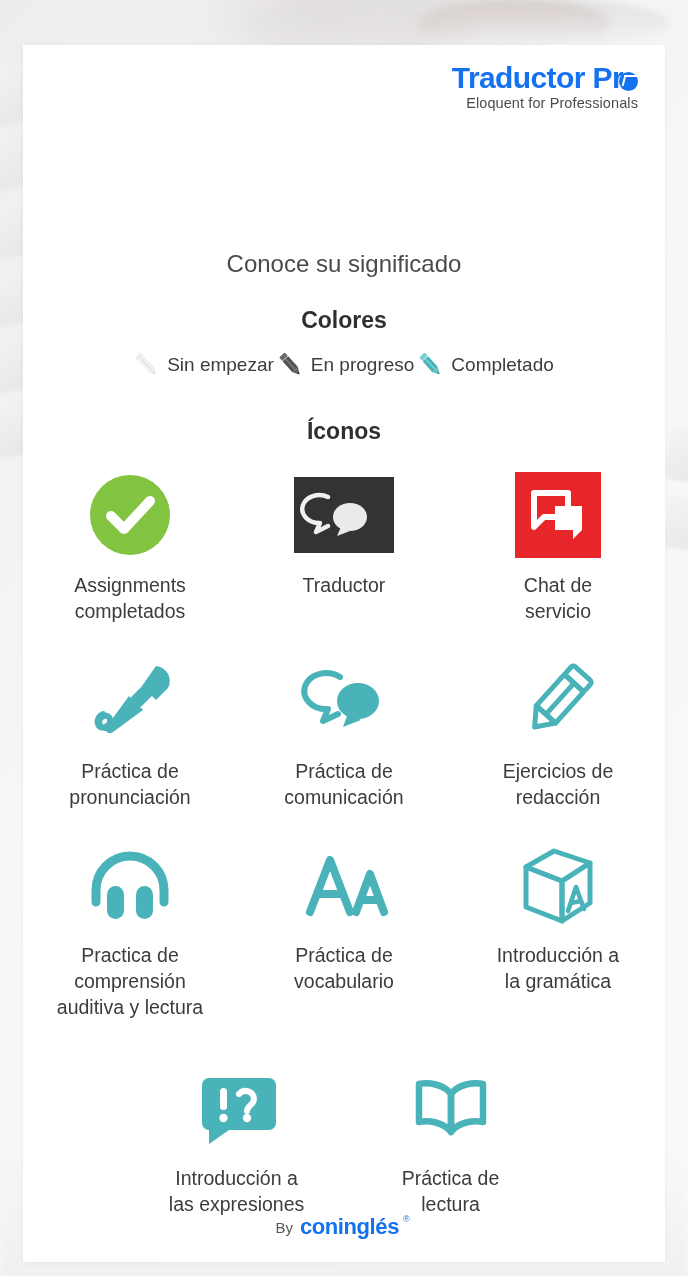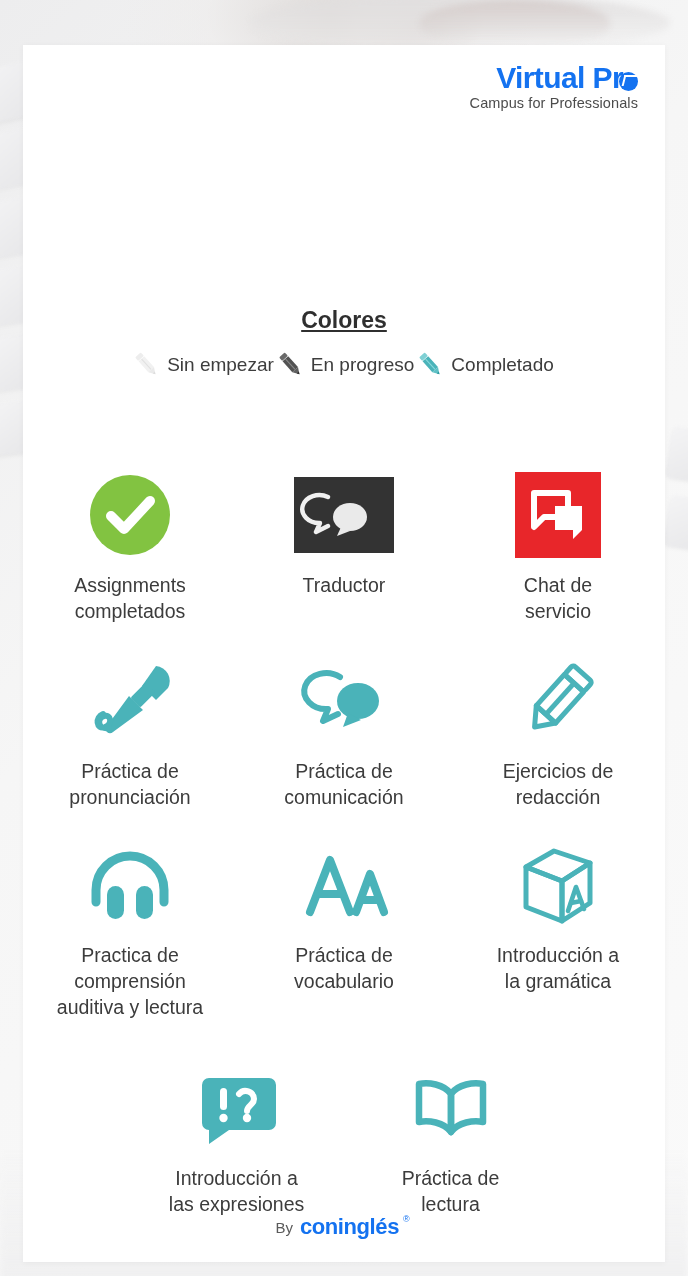--- a/index.html
+++ b/index.html
@@ -72,21 +72,21 @@
     text-align:center; font-size:32px; font-weight:bold;
     color:#2f2f2f; letter-spacing:-.3px;
     position:absolute; left:0; right:0; top:160px;
   }
   .h2 {
     text-align:center; font-size:24px; color:#4a4a4a;
     position:absolute; left:0; right:0; top:205px; font-weight:400;
   }
   .section-title {
     text-align:center; font-size:23px; font-weight:bold; color:#2f2f2f;
-    position:absolute; left:0; right:0;text-decoration:underline;
+    position:absolute; left:0; right:0;
   }
   #t-colores { top:262px; }
   #t-iconos  { top:373px; }
   
   .legend {
     position:absolute; left:0; right:0; top:305px;
     display:flex; justify-content:center; align-items:center; gap:4px;
   }
   .legend-item { display:flex; align-items:center; gap:7px; }
   .legend-label { font-size:19px; color:#3d3d3d; }
@@ -134,26 +134,27 @@
   <div class="key" style="left:666px; top:498px; width:56px; height:52px; transform:rotate(8deg);"></div>
   <div class="strip" style="left:250px; top:-6px; width:420px; height:58px; border-radius:50%;"></div>
   <div class="strip" style="left:420px; top:0px; width:190px; height:44px; border-radius:50% 50% 40% 40%; background:linear-gradient(180deg,rgba(210,200,198,.75),rgba(246,246,246,0));"></div>
   <div class="strip" style="left:0px; top:1150px; width:688px; height:130px; background:linear-gradient(180deg,rgba(250,250,250,0),rgba(238,238,239,.85));"></div>
 </div>
 
 <div id="card">
 
   <div class="brand">
     <div class="brand-top">
-      <span class="brand-name">Virtual Pr</span>
+      <span class="brand-name">Traductor Pr</span>
       <span class="brand-bubble"></span>
     </div>
-    <div class="brand-sub">Campus for Professionals</div>
+    <div class="brand-sub">Eloquent for Professionals</div>
   </div>
 
+  <div class="h2">Conoce su significado</div>
 
   <div class="section-title" id="t-colores">Colores</div>
 
   <div class="legend">
 
     <div class="legend-item">
       <svg width="26" height="30" viewBox="0 0 26 30">
         <g transform="rotate(-42 13 15)">
           <rect x="9.2" y="1.5" width="7.6" height="4.6" rx="1" fill="#ededed"></rect>
           <rect x="9.2" y="6.6" width="7.6" height="14.6" fill="#f1f1f1"></rect>
@@ -186,20 +187,21 @@
           <line x1="13" y1="7" x2="13" y2="21" stroke="#8adadd" stroke-width="1"></line>
           <polygon points="9.2,21.2 16.8,21.2 13,27.6" fill="#5fc0c5"></polygon>
           <polygon points="11.5,25.2 14.5,25.2 13,27.6" fill="#2d9aa0"></polygon>
         </g>
       </svg>
       <span class="legend-label">Completado</span>
     </div>
 
   </div>
 
+  <div class="section-title" id="t-iconos">Íconos</div>
 
   <div id="grid">
 
     <div class="cell row1">
       <div class="art">
         <svg width="92" height="92" viewBox="0 0 92 92">
           <circle cx="46" cy="46" r="40" fill="#82c341"></circle>
           <path d="M27 47 L40 60 L66 32" fill="none" stroke="#ffffff" stroke-width="10" stroke-linecap="round" stroke-linejoin="round"></path>
         </svg>
       </div>

